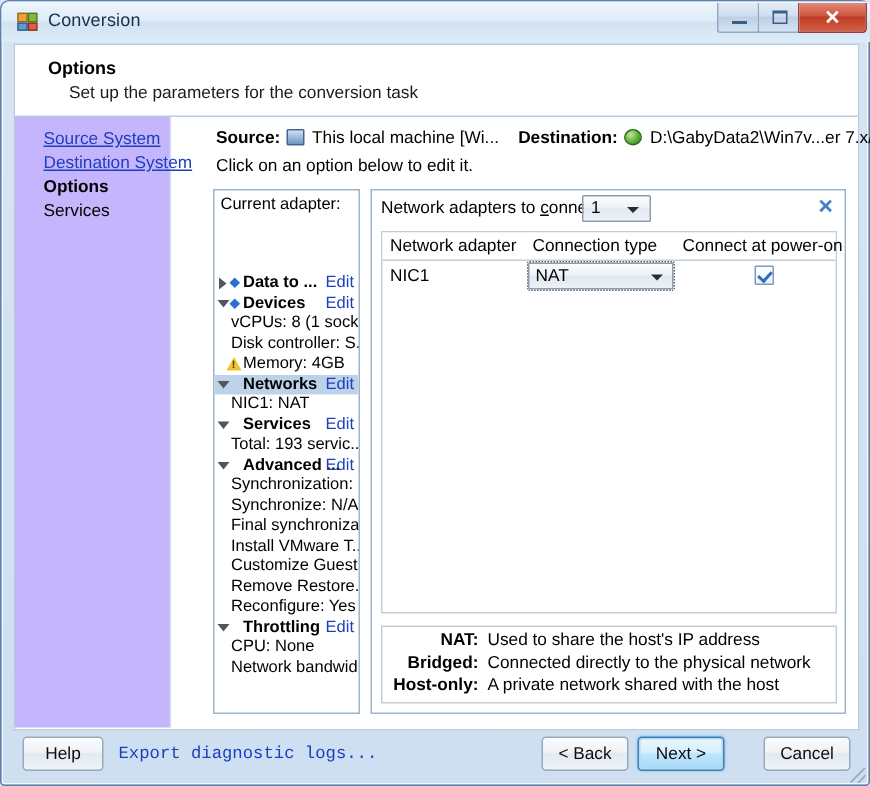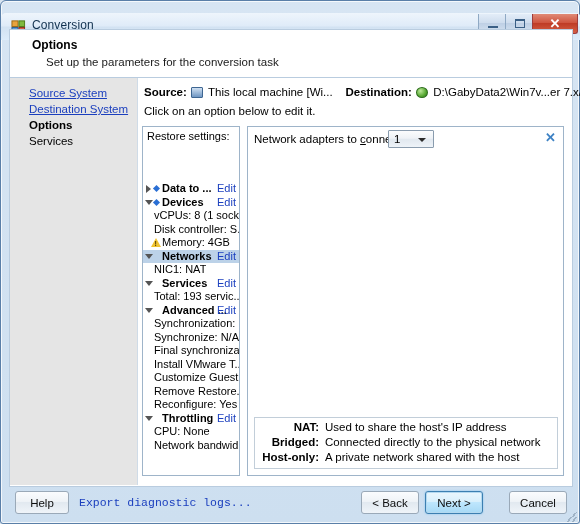--- a/index.html
+++ b/index.html
@@ -28,21 +28,20 @@
   }
 
   
   .titlebar {
     position: absolute;
     left: 0; top: 0;
     width: 580px; height: 27px;
     box-sizing: border-box;
     border-radius: 5px 5px 0 0;
     background: linear-gradient(to bottom, #eef5fc 0%, #dfebf8 48%, #d2e2f2 52%, #dcecfb 100%);
-    margin-top: 12px;
   }
   .title-icon {
     position: absolute;
     left: 10px; top: 6px;
     width: 15px; height: 15px;
   }
   .title-text {
     position: absolute;
     left: 31px; top: 5px;
     font-size: 12px;
@@ -128,23 +127,23 @@
     box-sizing: border-box;
     background: #ffffff;
     border: 1px solid #b9ccdf;
     border-top: none;
   }
 
   
   .nav {
     position: absolute;
     left: 0; top: 0;
-    width: 128px; height: 407px;
-    box-sizing: border-box;
-    background: #e5e5e5;
+    width: 104px; height: 407px;
+    box-sizing: border-box;
+    background: #c4b5fd;
     border-right: 1px solid #cfdbe7;
   }
   .nav-item {
     position: absolute;
     left: 19px;
     font-size: 11.5px;
     white-space: nowrap;
   }
   .nav-link {
     color: #1b3fbe;
@@ -547,21 +546,21 @@
         <span>This local machine [Wi...</span>
         &nbsp;&nbsp;
         <b>Destination:</b>
         <span class="ico-glob"></span>
         <span>D:\GabyData2\Win7v...er 7.x/12.x)</span>
       </div>
 
       <div class="hint">Click on an option below to edit it.</div>
 
       <div class="tree-panel">
-        <div class="tree-head">Restore settings:</div>
+        <div class="tree-head">Current adapter:</div>
         <div class="tree-list" id="tree-host">
             <div class="trow">
               <span class="tw collapsed"></span>
               <span class="diamond"></span>
               <span class="tlabel parent">Data to ...</span>
               <span class="edit">Edit</span>
             </div>
             <div class="trow">
               <span class="tw expanded"></span>
               <span class="diamond"></span>
@@ -639,20 +638,35 @@
           <div class="adapters-label">
             <span>Network adapters to </span><span class="u">c</span><span>onnect</span>
           </div>
           <div class="count-select">
             <span class="val">1</span>
             <span class="arr"></span>
           </div>
           <div class="panel-close">✕</div>
         </div>
 
+        <div class="grid">
+          <div class="grid-head">
+            <div class="gh c1">Network adapter</div>
+            <div class="gh c2">Connection type</div>
+            <div class="gh c3">Connect at power-on</div>
+          </div>
+          <div class="grow">
+            <div class="gc1">NIC1</div>
+            <div class="conn-select">
+              <span class="val">NAT</span>
+              <span class="arr"></span>
+            </div>
+            <div class="chk"></div>
+          </div>
+        </div>
 
         <div class="legend" id="legend-host">
             <div style="height: 3px;"></div>
             <div class="lrow">
               <span class="lterm">NAT:</span>
               <span class="ldesc">Used to share the host's IP address</span>
             </div>
             <div class="lrow">
               <span class="lterm">Bridged:</span>
               <span class="ldesc">Connected directly to the physical network</span>

